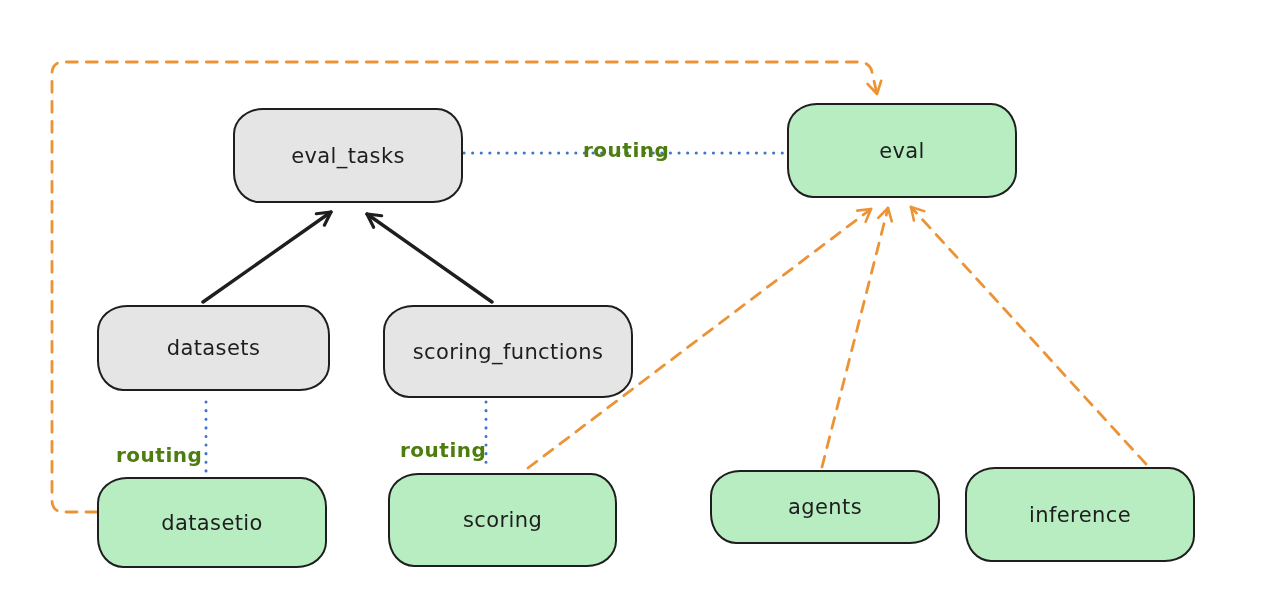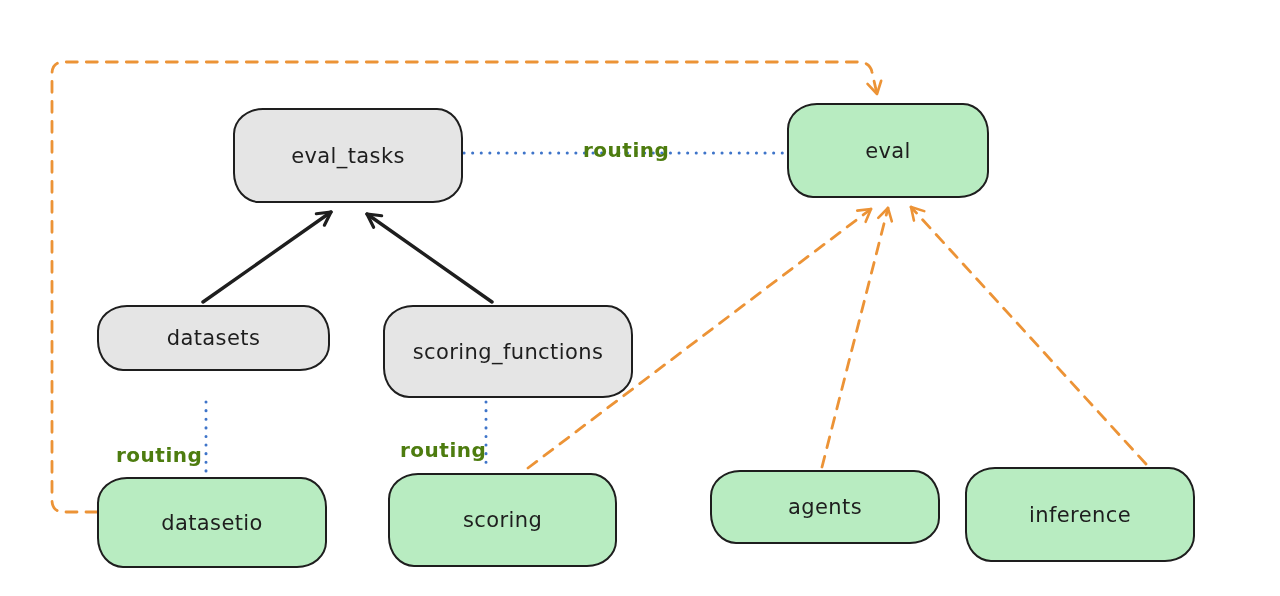--- a/index.html
+++ b/index.html
@@ -37,22 +37,22 @@
     top: -5px;
     height: 12px;
     background: inherit;
     border-radius: 50%;
     z-index: -1;
   }
   .node.blue  { background: #e5e5e5; }
   .node.green { background: #b8ecc1; }
 
   .n-eval-tasks        { left: 233px;  top: 108px; width: 230px; height: 95px; }
-  .n-eval              { left: 787px;  top: 103px; width: 202px; height: 95px; }
-  .n-datasets          { left: 97px;   top: 305px; width: 233px; height: 66px; }
+  .n-eval              { left: 787px;  top: 103px; width: 230px; height: 95px; }
+  .n-datasets          { left: 97px;   top: 305px; width: 233px; height: 86px; }
   .n-scoring-functions { left: 383px;  top: 305px; width: 250px; height: 93px; }
   .n-datasetio         { left: 97px;   top: 477px; width: 230px; height: 91px; }
   .n-scoring           { left: 388px;  top: 473px; width: 229px; height: 94px; }
   .n-agents            { left: 710px;  top: 470px; width: 230px; height: 74px; }
   .n-inference         { left: 965px; top: 467px; width: 230px; height: 95px; }
 
   .edge-label {
     position: absolute;
     color: #4d7c0f;
     font-size: 20px;

